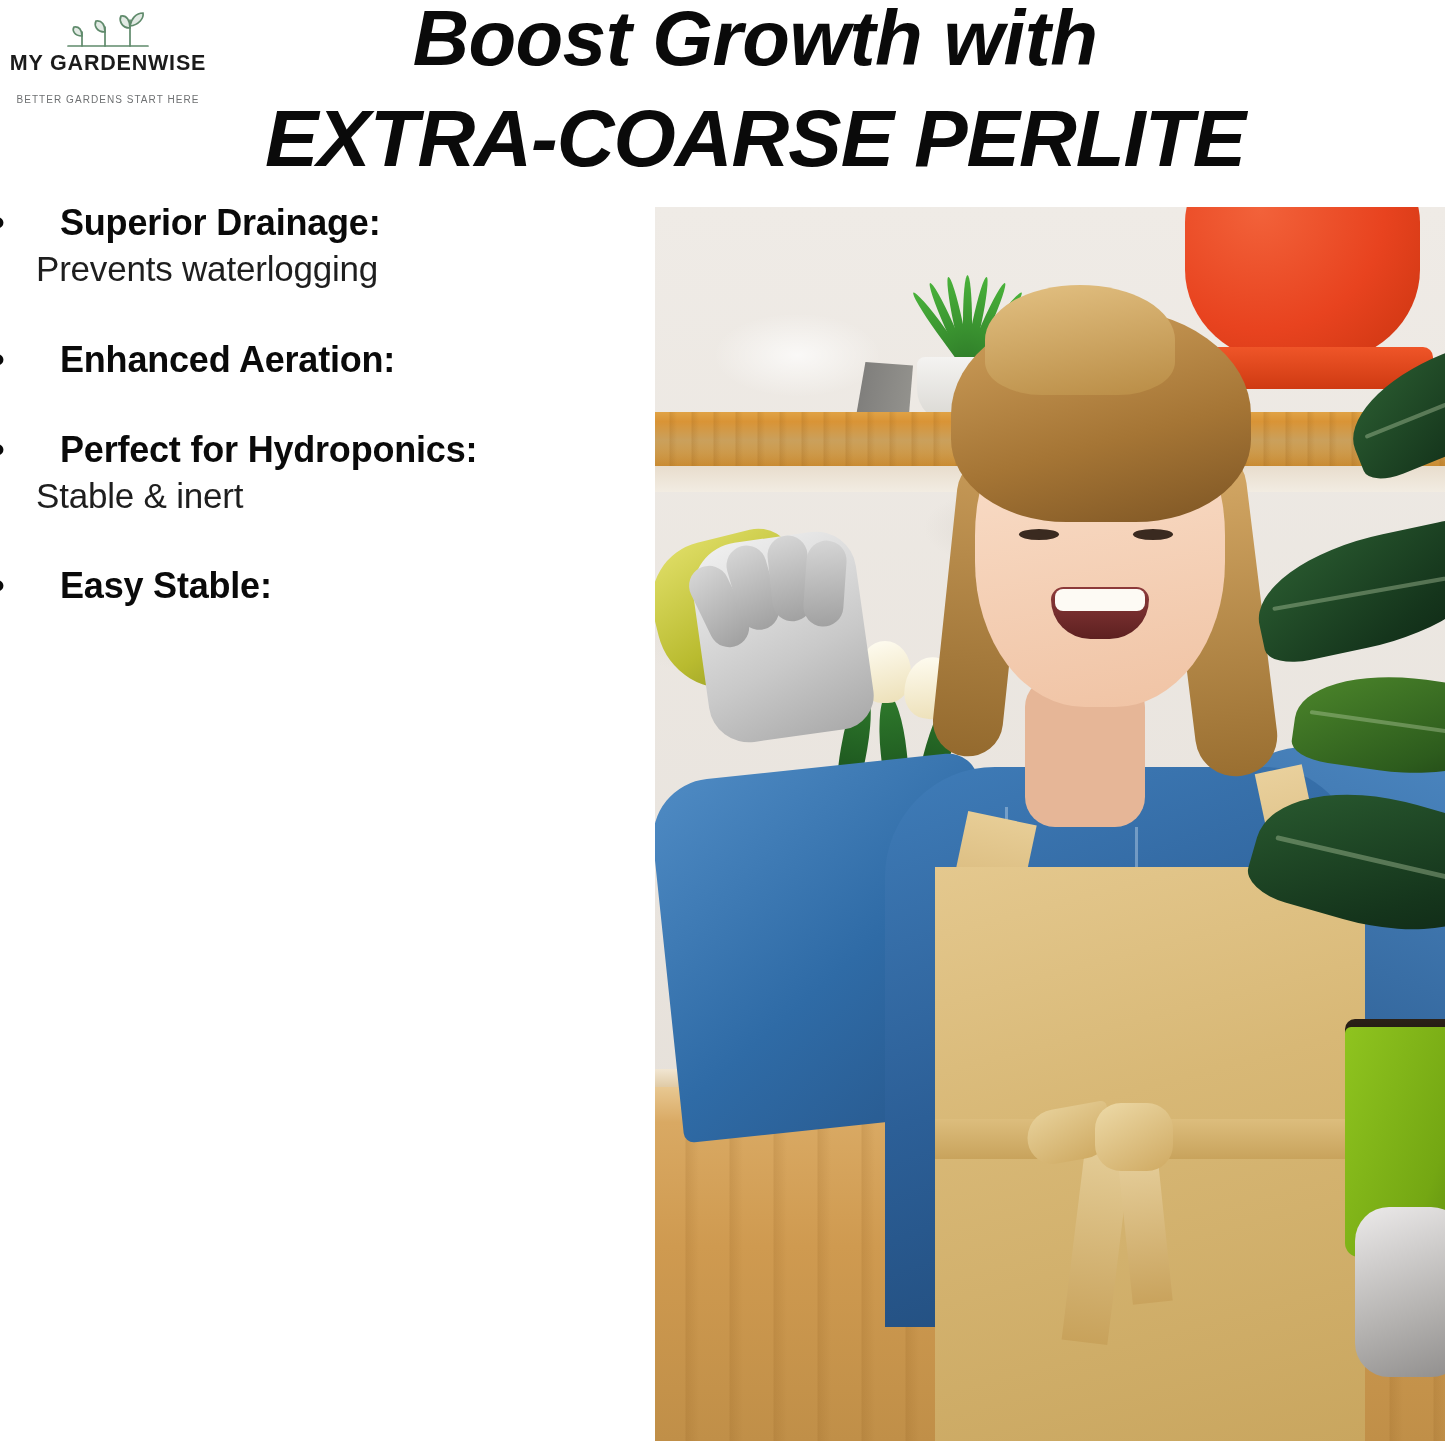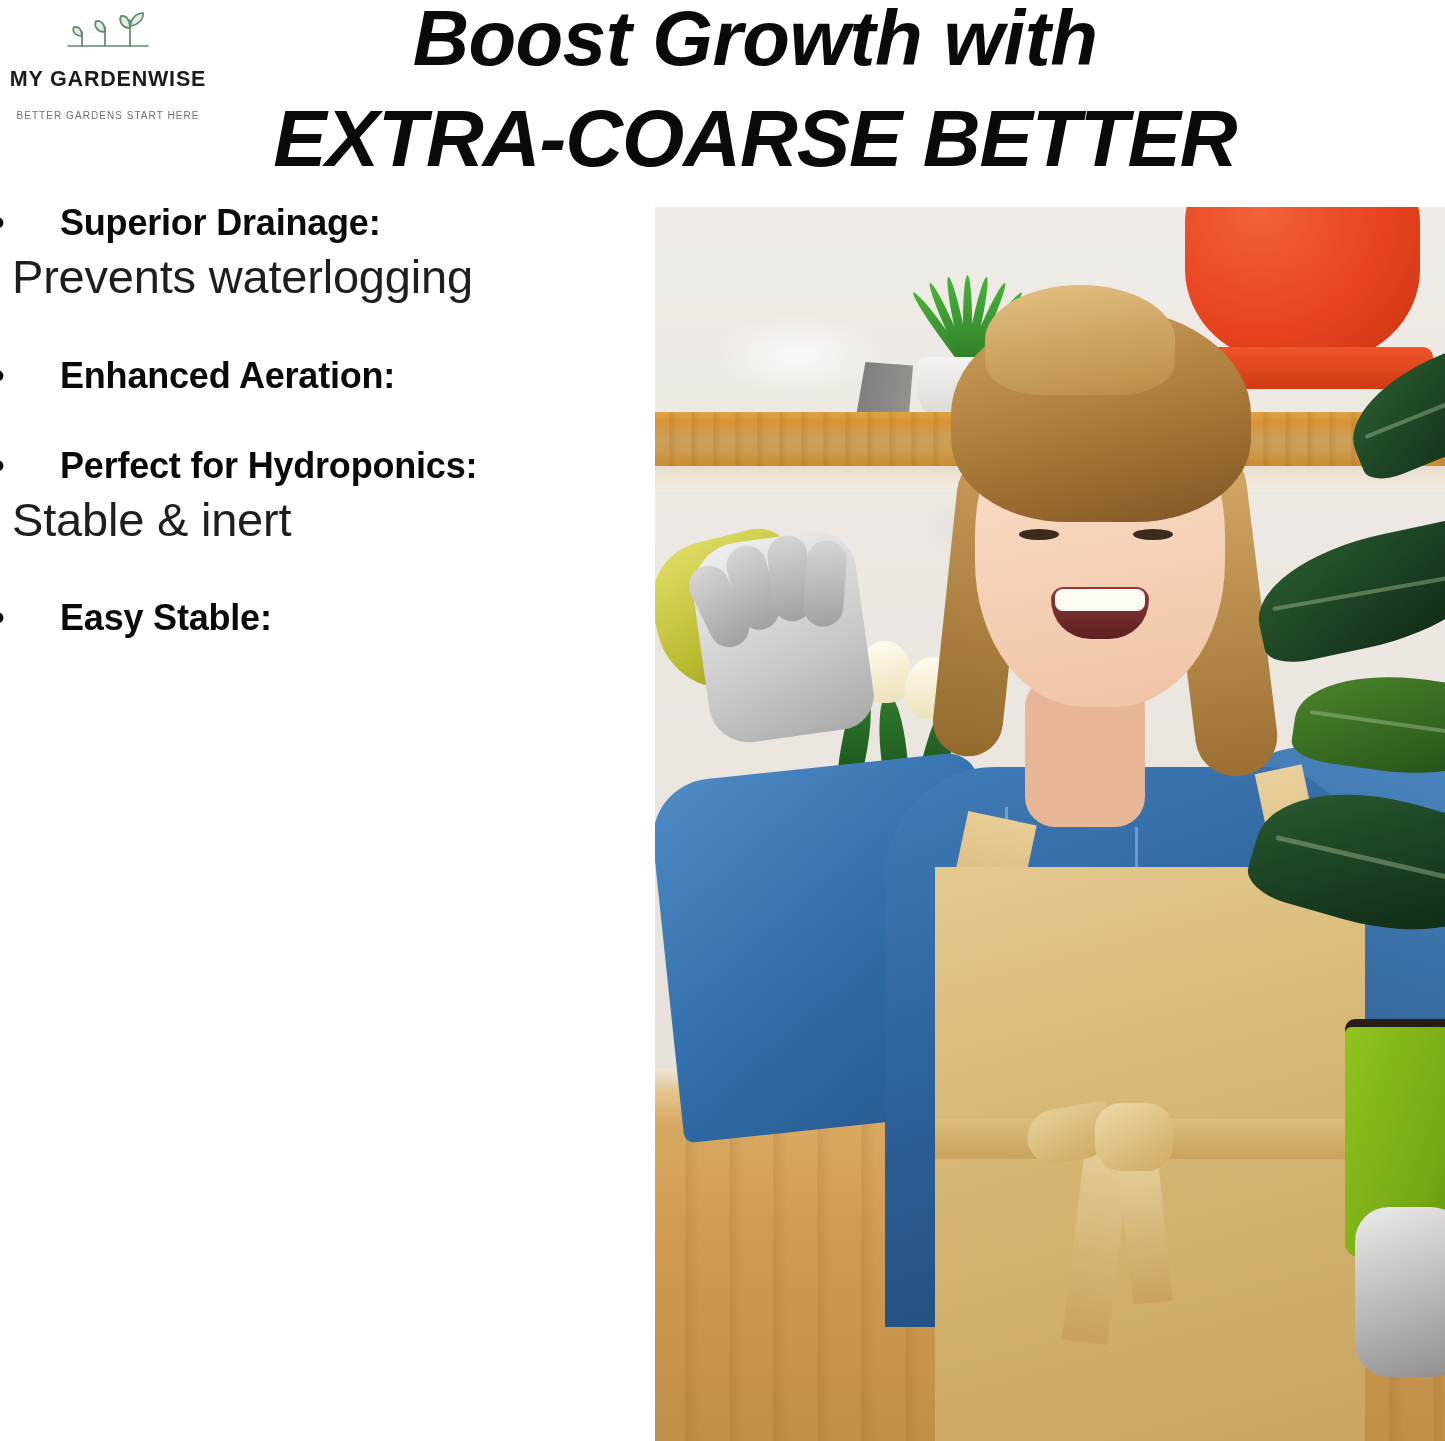--- a/index.html
+++ b/index.html
@@ -6,21 +6,21 @@
   body{
     width:1445px;height:1441px;position:relative;overflow:hidden;
     font-family:"Liberation Sans", sans-serif;color:#111;
   }
 
   
   .logo{position:absolute;left:8px;top:6px;width:200px;text-align:center;}
   .logo-mark{height:46px;display:block;margin:0 auto;}
   .logo-name{
     font-size:21.5px;font-weight:700;letter-spacing:0.8px;
-    color:#1b1b1b;line-height:1;margin-top:17px;white-space:nowrap;
+    color:#1b1b1b;line-height:1;margin-top:1px;white-space:nowrap;
   }
   .logo-tag{
     font-size:10px;letter-spacing:1.05px;color:#6e7072;
     margin-top:19px;white-space:nowrap;
   }
 
   
   .headline{
     position:absolute;left:200px;top:0px;width:1110px;
     text-align:center;font-weight:700;color:#0a0a0a;
@@ -31,22 +31,22 @@
 
   
   .bullets{position:absolute;left:0;top:200px;width:650px;}
   .b-item{position:relative;}
   .b-head{
     font-weight:700;font-size:36px;line-height:1.28;color:#0a0a0a;
     padding-left:60px;text-indent:-34px;letter-spacing:-0.2px;
   }
   .b-head .dot{display:inline-block;width:34px;}
   .b-desc{
-    font-weight:300;font-size:47px;line-height:1.33;color:#1e1e1e;
-    padding-left:12px;letter-spacing:-0.2px;
+    font-weight:300;font-size:35px;line-height:1.33;color:#1e1e1e;
+    padding-left:36px;letter-spacing:-0.2px;
   }
   .gap{height:44px;}
 
   
   .photo{
     position:absolute;left:655px;top:207px;width:790px;height:1234px;
     overflow:hidden;background:#efe9e2;
   }
   .ph{position:absolute;}
 
@@ -175,21 +175,21 @@
       <path d="M82 22 C73 22 71 14 73 10 C79 9 82 15 82 22 Z" fill="#5f8a6b" fill-opacity=".18"></path>
       <path d="M82 20 C91 19 96 12 95 7 C88 7 83 13 82 20 Z" fill="#5f8a6b" fill-opacity=".18"></path>
     </g>
   </svg>
   <div class="logo-name">MY GARDENWISE</div>
   <div class="logo-tag">BETTER GARDENS START HERE</div>
 </div>
 
 <div class="headline">
   <span class="l1">Boost Growth with</span>
-  <span class="l2">EXTRA-COARSE BETTER</span>
+  <span class="l2">EXTRA-COARSE PERLITE</span>
 </div>
 
 <div class="bullets">
 
   <div class="b-item">
     <div class="b-head">
       <span class="dot">•</span><span>Superior Drainage:</span>
     </div>
     <div class="b-desc">Prevents waterlogging</div>
   </div>

